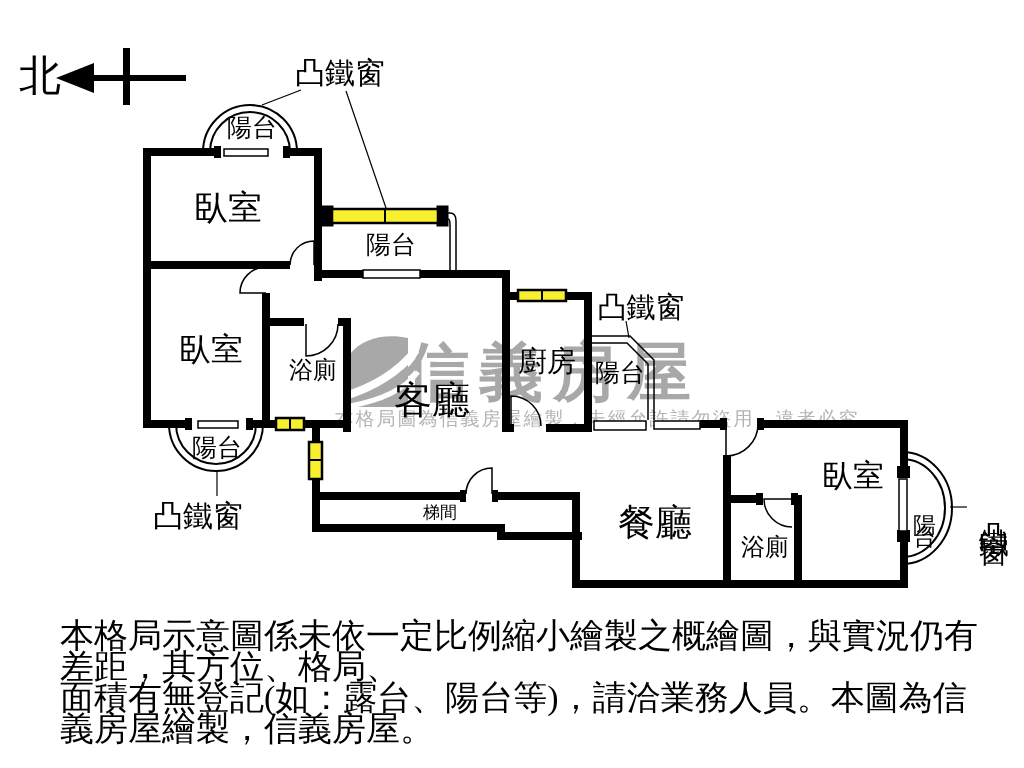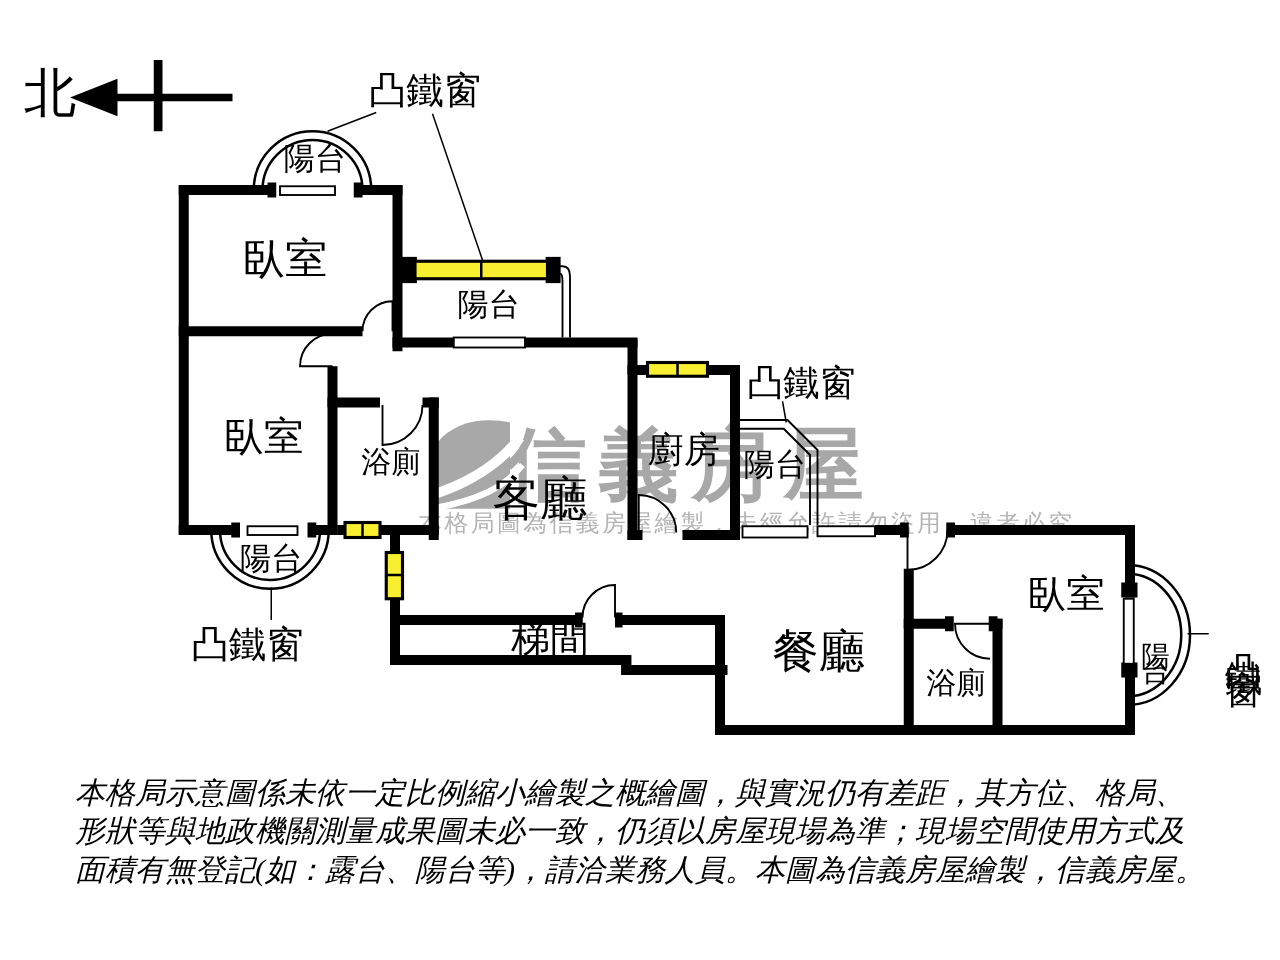--- a/index.html
+++ b/index.html
@@ -6,21 +6,21 @@
   #stage{position:relative;width:1024px;height:768px;background:#ffffff;overflow:hidden;
          font-family:"Liberation Serif","DejaVu Serif",serif;}
   #plan-svg{position:absolute;left:0;top:0;z-index:2;}
   .lbl{position:absolute;transform:translate(-50%,-50%);color:#000;white-space:nowrap;
        z-index:3;line-height:1.05;}
   .vert{writing-mode:vertical-rl;letter-spacing:6px;}
   .wm{position:absolute;transform:translate(-50%,-50%);color:#a8a8a8;white-space:nowrap;z-index:1;}
   .wm-brand{font-size:64px;letter-spacing:10px;font-weight:bold;}
   .wm-notice{font-size:19px;letter-spacing:2px;color:#b4b4b4;}
   #disclaimer{position:absolute;left:60px;top:620px;width:940px;z-index:3;color:#000;
-              font-size:24px;line-height:31px;letter-spacing:0;font-style:italic;}
+              font-size:34px;line-height:31px;letter-spacing:0;}
 </style>
 </head>
 <body>
 
 <div id="stage">
 
   <div class="wm wm-brand" style="left:553px;top:372px;">信義房屋</div>
   <div class="wm wm-notice" style="left:597px;top:419px;">本格局圖為信義房屋繪製，未經允許請勿盜用，違者必究</div>
 
   <svg id="plan-svg" width="1024" height="768" viewBox="0 0 1024 768">
@@ -162,21 +162,20 @@
   <div class="lbl" style="left:217px;top:448px;font-size:25px;">陽台</div>
   <div class="lbl" style="left:620px;top:373px;font-size:25px;">陽台</div>
   <div class="lbl vert" style="left:924px;top:507px;font-size:23px;letter-spacing:10px;">陽台</div>
 
   <div class="lbl" style="left:313px;top:371px;font-size:24px;">浴廁</div>
   <div class="lbl" style="left:765px;top:548px;font-size:24px;">浴廁</div>
 
   <div class="lbl" style="left:432px;top:401px;font-size:38px;">客廳</div>
   <div class="lbl" style="left:547px;top:361px;font-size:29px;">廚房</div>
   <div class="lbl" style="left:655px;top:523px;font-size:37px;">餐廳</div>
-  <div class="lbl" style="left:440px;top:513px;font-size:31px;text-align:center;">梯間</div>
+  <div class="lbl" style="left:440px;top:513px;font-size:17px;text-align:center;">梯間</div>
 
   <div id="disclaimer">
     <div>本格局示意圖係未依一定比例縮小繪製之概繪圖，與實況仍有差距，其方位、格局、</div>
-    <div>形狀等與地政機關測量成果圖未必一致，仍須以房屋現場為準；現場空間使用方式及</div>
     <div>面積有無登記(如：露台、陽台等)，請洽業務人員。本圖為信義房屋繪製，信義房屋。</div>
   </div>
 
 </div>
 
 </body></html>

